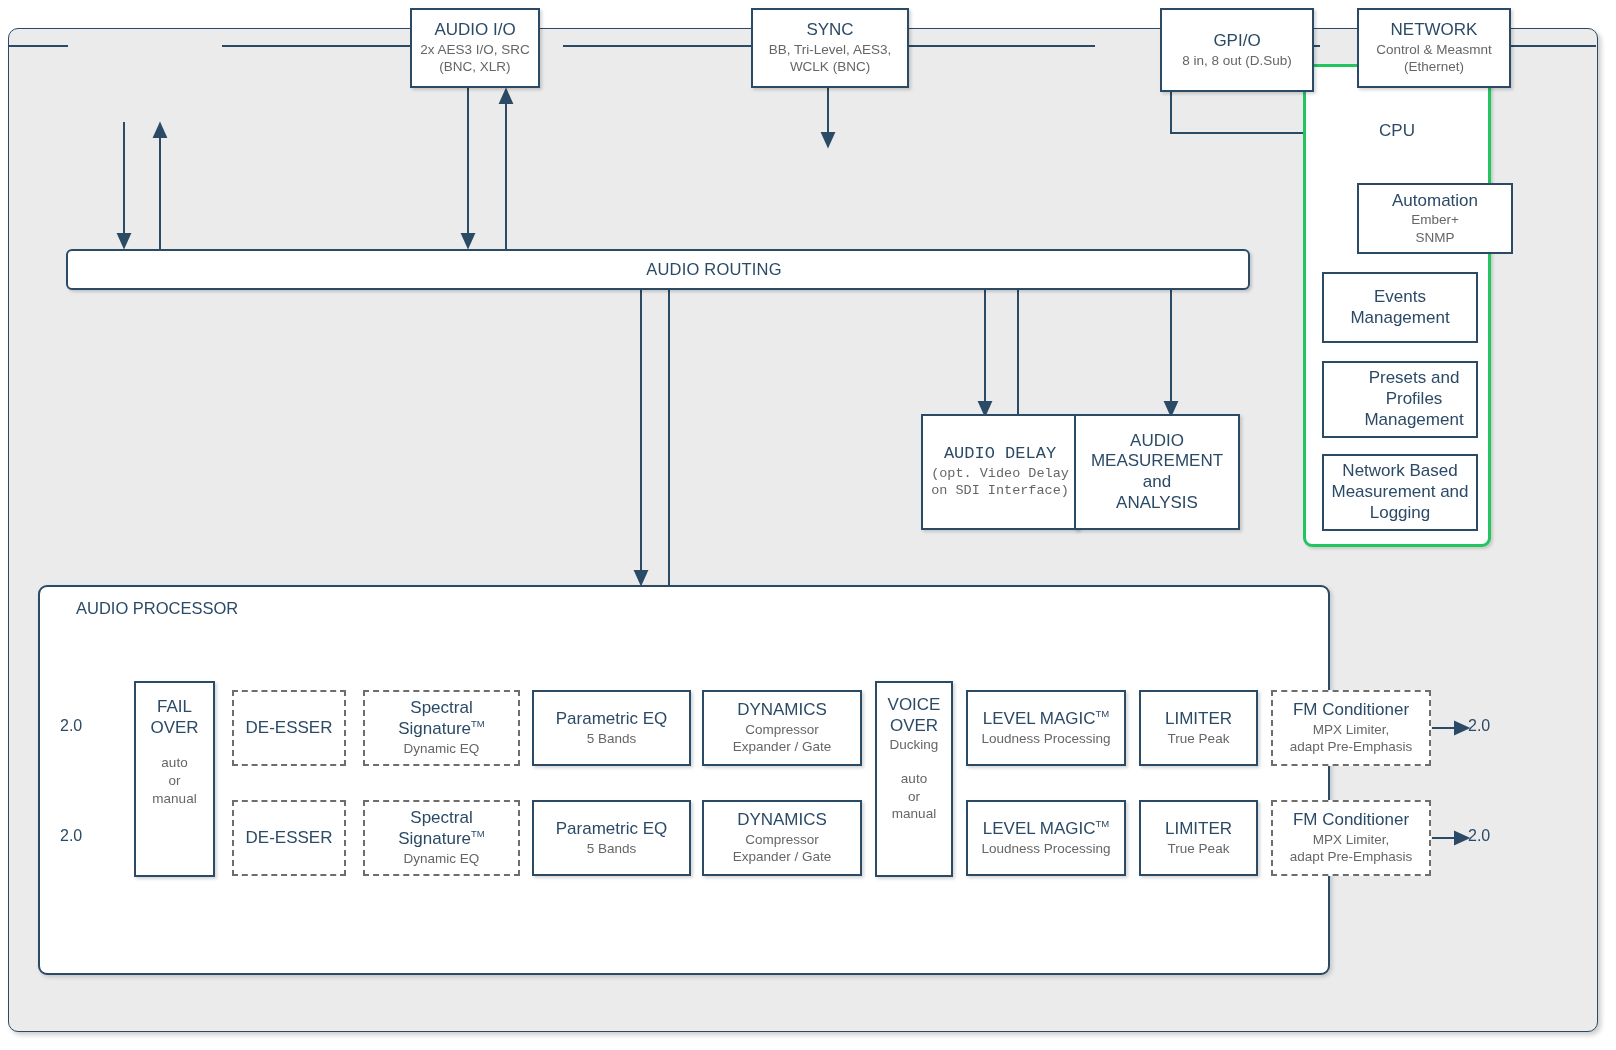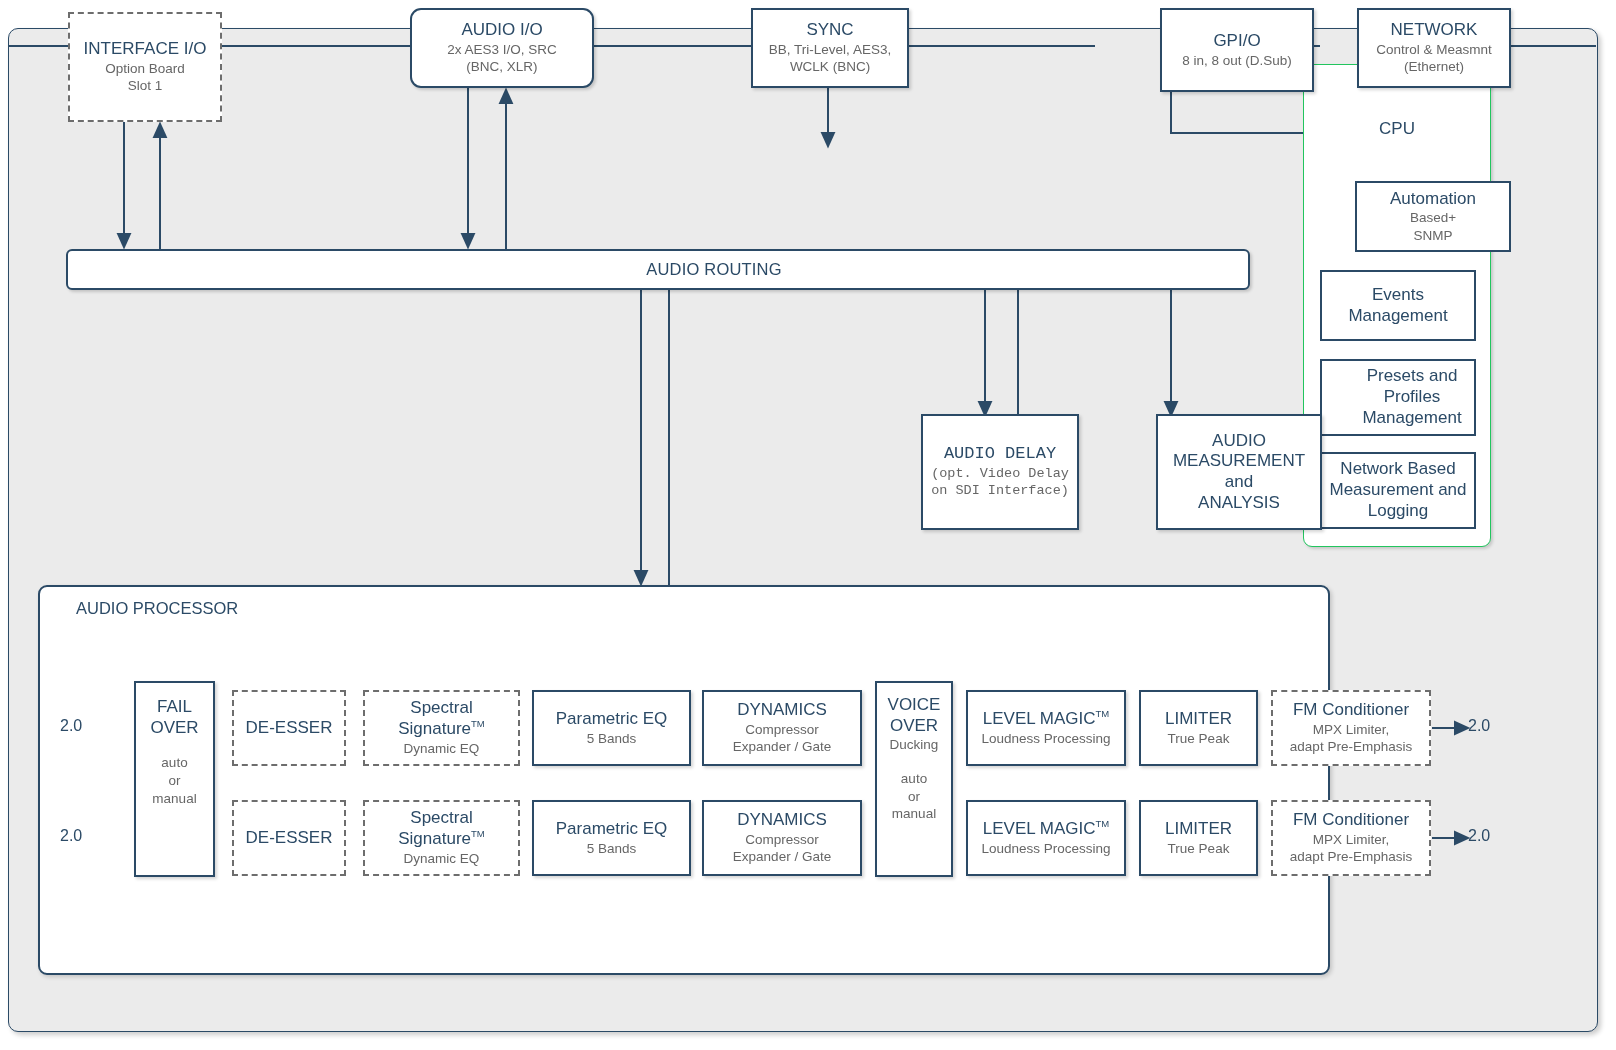--- a/index.html
+++ b/index.html
@@ -35,21 +35,21 @@
     background:#fff;border:2px solid #2b4a66;border-radius:6px;
     display:flex;align-items:center;box-sizing:border-box;
     box-shadow:2px 2px 3px rgba(0,0,0,.17);z-index:6;
   }
   .routing span{position:absolute;left:0;right:0;text-align:center;
     transform:translateX(56px);font-size:16.5px;color:#2b4a66;letter-spacing:.2px;}
 
   
   .cpu{
     position:absolute;left:1303px;top:64px;width:188px;height:483px;
-    background:#ffffff;border:1px solid #22c55e;border-radius:9px;
+    background:#ffffff;border:3px solid #22c55e;border-radius:9px;
     box-sizing:border-box;z-index:5;box-shadow:2px 2px 3px rgba(0,0,0,.15);
   }
   .cpu-title{position:absolute;left:0;right:0;top:54px;text-align:center;
     font-size:17px;color:#2b4a66;}
 
   
   .proc{
     position:absolute;left:38px;top:585px;width:1292px;height:390px;
     background:#ffffff;border:2px solid #2b4a66;border-radius:9px;
     box-sizing:border-box;z-index:4;box-shadow:2px 2px 4px rgba(0,0,0,.17);
@@ -127,27 +127,22 @@
       <path d="M345,838 L363,838"></path>
       <path d="M519,838 L532,838"></path>
       <path d="M691,838 L702,838"></path>
       <path d="M862,838 L875,838"></path>
       <path d="M953,838 L966,838"></path>
       <path d="M1126,838 L1139,838"></path>
       <path d="M1258,838 L1271,838"></path>
     </g>
   </svg>
 
-  <div class="blk opt" style="left:68px;top:12px;width:154px;height:110px;">
-    <div class="t1">INTERFACE I/O</div>
-    <div class="t2">Option Board</div>
-    <div class="t2">Slot 1</div>
-  </div>
-
-  <div class="blk" style="left:410px;top:8px;width:184px;height:80px;border-radius:11px;">
+
+  <div class="blk" style="left:410px;top:8px;width:130px;height:80px;">
     <div class="t1">AUDIO I/O</div>
     <div class="t2">2x AES3 I/O, SRC</div>
     <div class="t2">(BNC, XLR)</div>
   </div>
 
   <div class="blk" style="left:751px;top:8px;width:158px;height:80px;">
     <div class="t1">SYNC</div>
     <div class="t2">BB, Tri-Level, AES3,</div>
     <div class="t2">WCLK (BNC)</div>
   </div>
@@ -166,33 +161,33 @@
   <div class="routing">
     <span>AUDIO ROUTING</span>
   </div>
 
   <div class="blk" style="left:921px;top:414px;width:158px;height:116px;font-family:Liberation Mono, monospace;">
     <div class="t1">AUDIO DELAY</div>
     <div class="t2">(opt. Video Delay</div>
     <div class="t2">on SDI Interface)</div>
   </div>
 
-  <div class="blk" style="left:1156px;top:414px;width:166px;height:116px;">
+  <div class="blk" style="left:1074px;top:414px;width:166px;height:116px;">
     <div class="t1">AUDIO</div>
     <div class="t1">MEASUREMENT</div>
     <div class="t1">and</div>
     <div class="t1">ANALYSIS</div>
   </div>
 
   <div class="cpu">
     <div class="cpu-title">CPU</div>
 
     <div class="blk noshadow" style="left:16px;top:116px;width:156px;height:71px;position:absolute;margin-left:35px;">
       <div class="t1">Automation</div>
-      <div class="t2">Based+</div>
+      <div class="t2">Ember+</div>
       <div class="t2">SNMP</div>
     </div>
 
     <div class="blk noshadow" style="left:16px;top:205px;width:156px;height:71px;position:absolute;">
       <div class="t1" style="padding:0 10px;">Events Management</div>
     </div>
 
     <div class="blk noshadow" style="left:16px;top:294px;width:156px;height:77px;position:absolute;padding-left:28px;">
       <div class="t1" style="padding:0 22px;">Presets and Profiles Management</div>
     </div>

